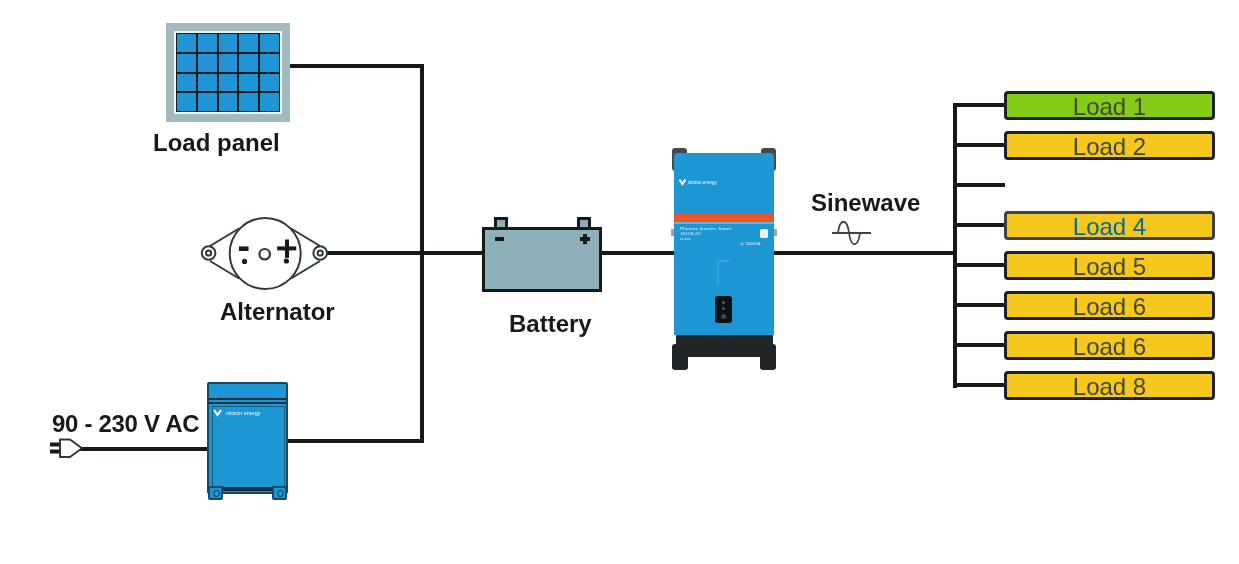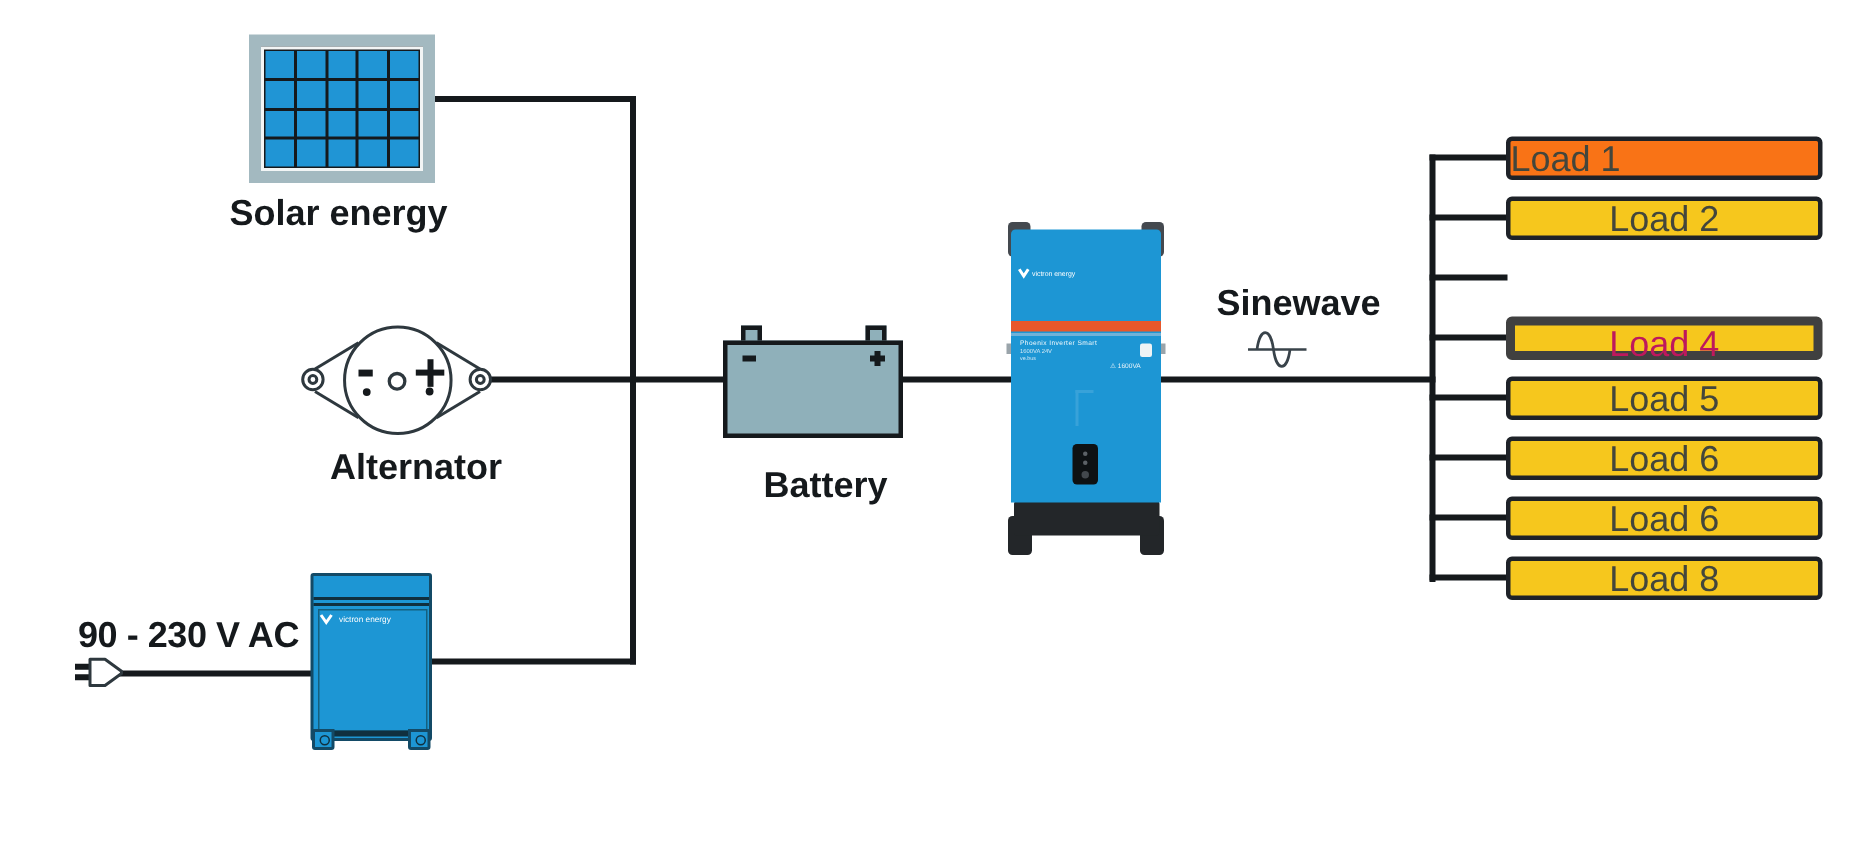--- a/index.html
+++ b/index.html
@@ -58,21 +58,21 @@
           <div style="background:#2095d5;"></div>
           <div style="background:#2095d5;"></div>
         <div style="background:#2095d5;"></div>
           <div style="background:#2095d5;"></div>
           <div style="background:#2095d5;"></div>
           <div style="background:#2095d5;"></div>
           <div style="background:#2095d5;"></div>
       </div>
     </div>
   </div>
-  <div class="lbl" style="left:153px;top:131px;">Solar energy</div>
+  <div class="lbl" style="left:153px;top:131px;">Load panel</div>
 
   <svg class="abs" style="left:198px;top:213px;" width="134" height="81" viewBox="0 0 134 81">
     <g stroke="#2e383e" fill="none" stroke-width="2">
       <line x1="12" y1="33" x2="41" y2="15.5"></line>
       <line x1="12" y1="48" x2="41" y2="65.5"></line>
       <line x1="122" y1="33" x2="93" y2="15.5"></line>
       <line x1="122" y1="48" x2="93" y2="65.5"></line>
       <circle cx="67.2" cy="40.5" r="35.5" fill="#ffffff"></circle>
       <circle cx="10.6" cy="40" r="6.8" fill="#ffffff"></circle>
       <circle cx="10.6" cy="40" r="2.6"></circle>
@@ -163,26 +163,26 @@
     <div class="abs" style="left:0;top:103px;width:77px;height:4px;background:#10303f;"></div>
   </div>
 
   <div class="abs" style="left:208px;top:486px;width:15px;height:14px;background:#1d96d4;border:2px solid #134a66;box-sizing:border-box;border-radius:0 0 2px 2px;">
     <div class="abs" style="left:3px;top:2px;width:5px;height:5px;border:1.5px solid #10303f;border-radius:50%;"></div>
   </div>
   <div class="abs" style="left:272px;top:486px;width:15px;height:14px;background:#1d96d4;border:2px solid #134a66;box-sizing:border-box;border-radius:0 0 2px 2px;">
     <div class="abs" style="left:3px;top:2px;width:5px;height:5px;border:1.5px solid #10303f;border-radius:50%;"></div>
   </div>
 
-  <div class="abs" style="left:1004px;top:91px;width:211px;height:29px;background:#f97316;border:3px solid #1e2228;box-sizing:border-box;border-radius:4px;
-       font-size:24px;color:#43463c;line-height:25px;">Load 1</div>
+  <div class="abs" style="left:1004px;top:91px;width:211px;height:29px;background:#84cc16;border:3px solid #1e2228;box-sizing:border-box;border-radius:4px;
+       font-size:24px;color:#43463c;text-align:center;line-height:25px;">Load 1</div>
   <div class="abs" style="left:1004px;top:131px;width:211px;height:29px;background:#f6c71d;border:3px solid #1e2228;box-sizing:border-box;border-radius:4px;
        font-size:24px;color:#43463c;text-align:center;line-height:25px;">Load 2</div>
-  <div class="abs" style="left:1004px;top:211px;width:211px;height:29px;background:#f6c71d;border:6px solid #404040;box-sizing:border-box;border-radius:4px;
-       font-size:24px;color:#be185d;text-align:center;line-height:25px;">Load 4</div>
+  <div class="abs" style="left:1004px;top:211px;width:211px;height:29px;background:#f6c71d;border:3px solid #404040;box-sizing:border-box;border-radius:4px;
+       font-size:24px;color:#0369a1;text-align:center;line-height:25px;">Load 4</div>
   <div class="abs" style="left:1004px;top:251px;width:211px;height:29px;background:#f6c71d;border:3px solid #1e2228;box-sizing:border-box;border-radius:4px;
        font-size:24px;color:#43463c;text-align:center;line-height:25px;">Load 5</div>
   <div class="abs" style="left:1004px;top:291px;width:211px;height:29px;background:#f6c71d;border:3px solid #1e2228;box-sizing:border-box;border-radius:4px;
        font-size:24px;color:#43463c;text-align:center;line-height:25px;">Load 6</div>
   <div class="abs" style="left:1004px;top:331px;width:211px;height:29px;background:#f6c71d;border:3px solid #1e2228;box-sizing:border-box;border-radius:4px;
        font-size:24px;color:#43463c;text-align:center;line-height:25px;">Load 6</div>
   <div class="abs" style="left:1004px;top:371px;width:211px;height:29px;background:#f6c71d;border:3px solid #1e2228;box-sizing:border-box;border-radius:4px;
        font-size:24px;color:#43463c;text-align:center;line-height:25px;">Load 8</div>
 
 </div>

